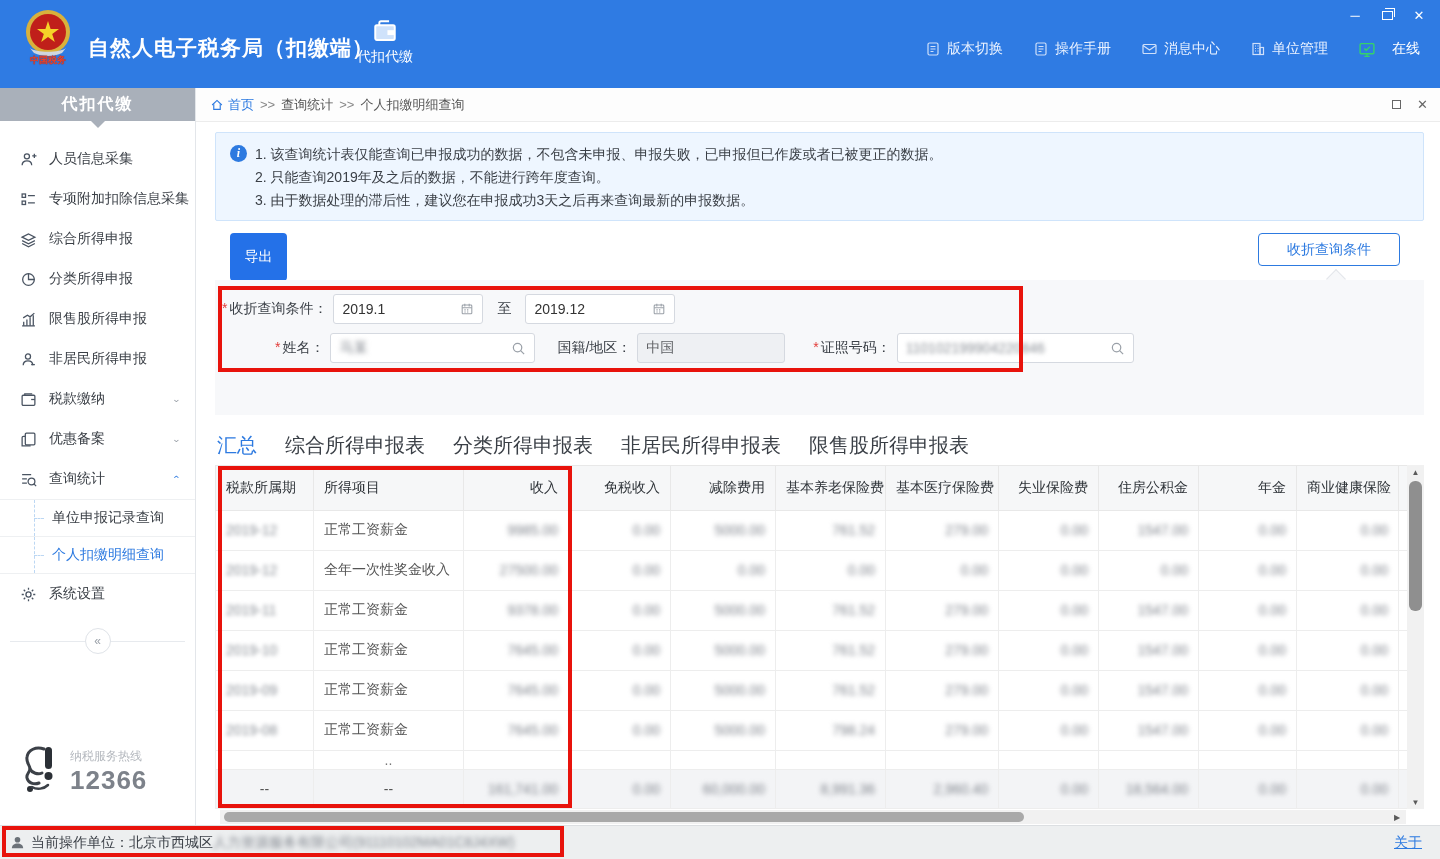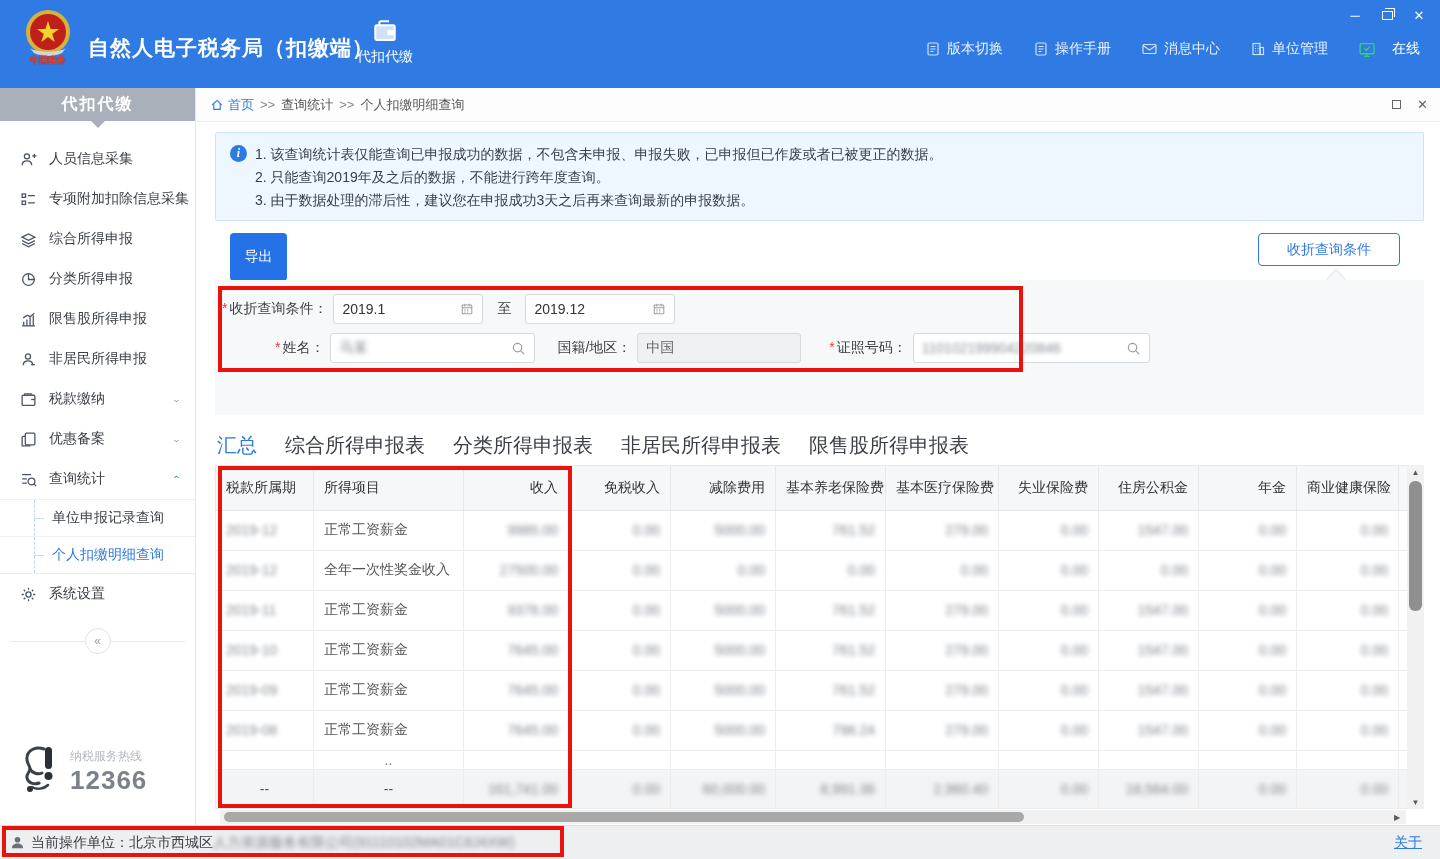--- a/index.html
+++ b/index.html
@@ -393,21 +393,21 @@
         <div class="inp" style="width:205px;margin-left:6px;">
           <span class="val blur">马某</span>
           <span class="icn tail-icn">
             <svg width="15" height="15" viewBox="0 0 16 16" fill="none" stroke="#9aa0a8" stroke-width="1.3">
               <circle cx="7" cy="7" r="4.5"></circle>
                 <path d="M10.3 10.3L14 14"></path>
             </svg>
           </span>
         </div>
         <span class="f-label" style="margin-left:22px;">国籍/地区：</span>
-        <div class="inp disabled" style="width:164px;margin-left:6px;">
+        <div class="inp disabled" style="width:148px;margin-left:6px;">
           <span class="val">中国</span>
         </div>
         <span class="f-label" style="margin-left:28px;"><span class="req">*</span><span>证照号码：</span></span>
         <div class="inp" style="width:237px;margin-left:6px;">
           <span class="val blur-lt">110102199904220846</span>
           <span class="icn tail-icn">
             <svg width="15" height="15" viewBox="0 0 16 16" fill="none" stroke="#9aa0a8" stroke-width="1.3">
               <circle cx="7" cy="7" r="4.5"></circle>
                 <path d="M10.3 10.3L14 14"></path>
             </svg>

